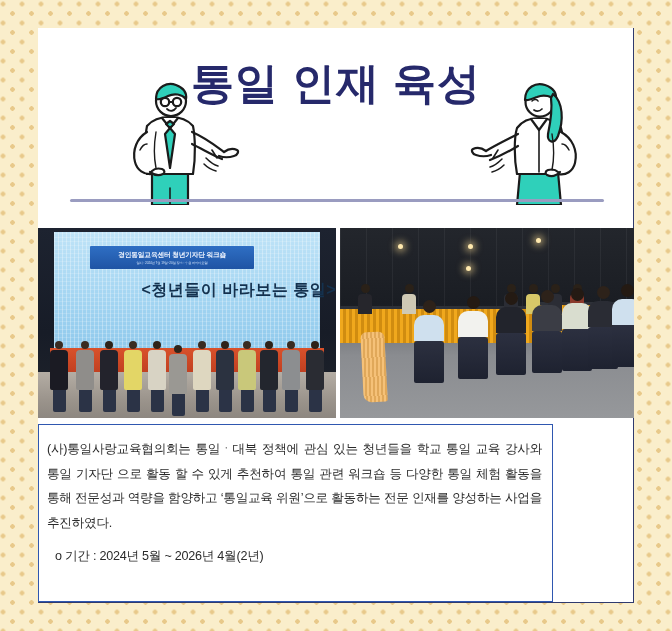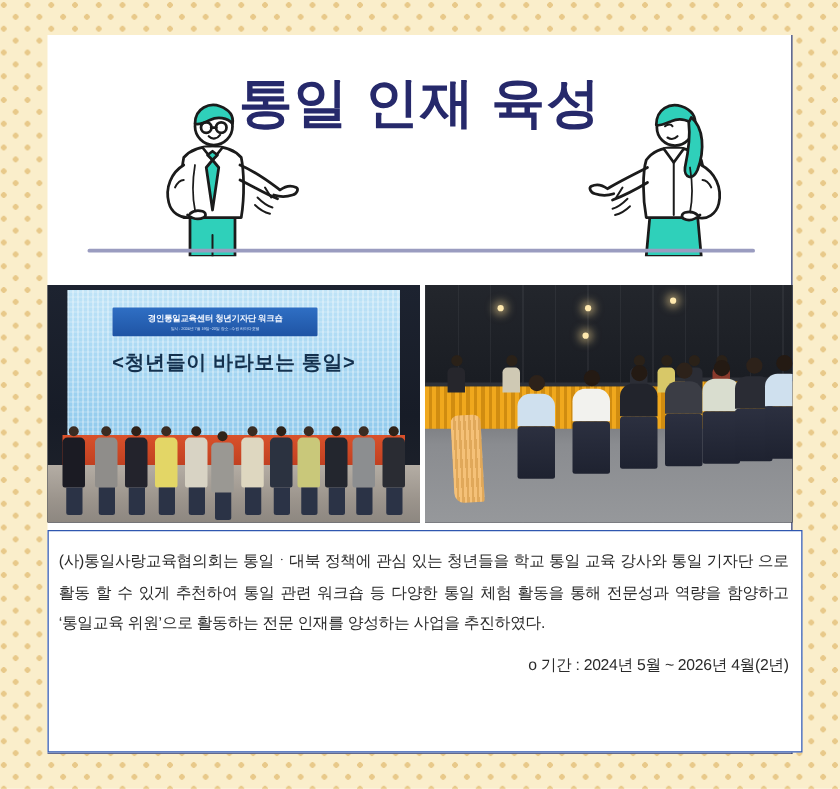--- a/index.html
+++ b/index.html
@@ -135,21 +135,21 @@
     color: #cfe0f7;
     white-space: nowrap;
     margin-top: 1.5px;
     letter-spacing: -.1px;
   }
   .ph-slogan {
     position: absolute;
     left: 0;
     top: 52px;
     width: 298px;
-    text-align: center;
+    text-align: right;
     font-size: 16px;
     font-weight: 700;
     color: #14314e;
     white-space: nowrap;
     letter-spacing: .5px;
   }
   .ph-stagefloor {
     position: absolute;
     left: 0;
     bottom: 0;
@@ -257,21 +257,21 @@
   }
   .cf-backperson .bp-body {
     width: 14px; height: 20px; border-radius: 4px 4px 0 0;
   }
 
   
   .desc-box {
     position: absolute;
     left: 0;
     top: 396px;
-    width: 604px;
+    width: 515px;
     height: 178px;
     border: 1.6px solid #2f57b0;
     box-sizing: border-box;
     background: #ffffff;
     padding: 12px 10px 0 8px;
   }
   .desc-p {
     margin: 0;
     font-size: 12.6px;
     line-height: 1.95;
@@ -285,21 +285,20 @@
     padding: 0;
     list-style: none;
   }
   .desc-bullets li {
     font-size: 12.6px;
     line-height: 1.55;
     color: #2a2a2a;
     letter-spacing: -.25px;
     margin: 0 0 12px 8px;
     white-space: nowrap;
-    text-align: right;
   }
 </style>
 </head>
 <body>
 
 <div class="slide-card">
 
   <div class="hero">
 
     <div class="person person-left">

